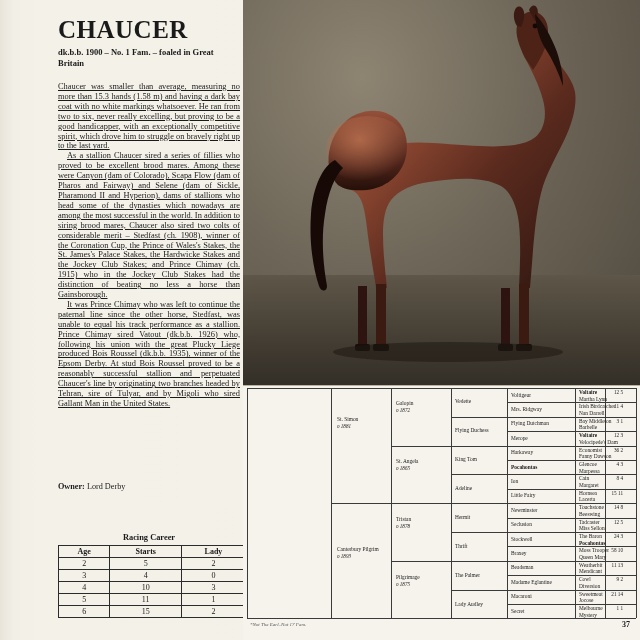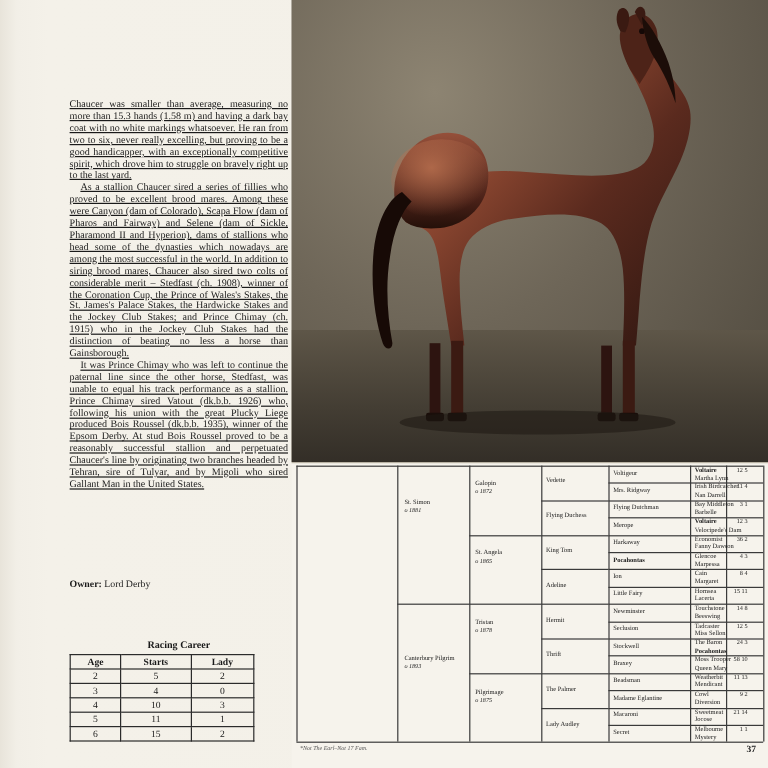--- a/index.html
+++ b/index.html
@@ -54,21 +54,21 @@
   .breeder{
     position:absolute;left:58px;top:482px;width:182px;
     font-size:8.2px;line-height:10.4px;
   }
   .breeder b{font-weight:bold;}
   .career-title{
     position:absolute;left:58px;top:533px;width:182px;
     text-align:center;font-size:8.4px;font-weight:bold;
   }
   table.career{
-    position:absolute;left:58px;top:545px;width:154px;
+    position:absolute;left:58px;top:545px;width:188px;
     border-collapse:collapse;font-size:8px;
   }
   table.career th, table.career td{
     border:1px solid #2b2b2b;
     padding:0.5px 2px;
     text-align:center;
     line-height:10px;
     font-weight:normal;
   }
   table.career th{font-weight:bold;}
@@ -97,20 +97,22 @@
   .pageno{
     position:absolute;right:10px;top:620px;
     font-size:8px;font-weight:bold;
   }
 </style>
 </head>
 <body>
 
 <div class="page">
 
+  <div class="title">CHAUCER</div>
+  <div class="subtitle">dk.b.b. 1900 – No. 1 Fam. – foaled in Great Britain</div>
 
   <div class="bodytext">
     <p class="first">Chaucer was smaller than average, measuring no more than 15.3 hands (1.58 m) and having a dark bay coat with no white markings whatsoever. He ran from two to six, never really excelling, but proving to be a good handicapper, with an exceptionally competitive spirit, which drove him to struggle on bravely right up to the last yard.</p>
     <p>As a stallion Chaucer sired a series of fillies who proved to be excellent brood mares. Among these were Canyon (dam of Colorado), Scapa Flow (dam of Pharos and Fairway) and Selene (dam of Sickle, Pharamond II and Hyperion), dams of stallions who head some of the dynasties which nowadays are among the most successful in the world. In addition to siring brood mares, Chaucer also sired two colts of considerable merit – Stedfast (ch. 1908), winner of the Coronation Cup, the Prince of Wales's Stakes, the St. James's Palace Stakes, the Hardwicke Stakes and the Jockey Club Stakes; and Prince Chimay (ch. 1915) who in the Jockey Club Stakes had the distinction of beating no less a horse than Gainsborough.</p>
     <p>It was Prince Chimay who was left to continue the paternal line since the other horse, Stedfast, was unable to equal his track performance as a stallion. Prince Chimay sired Vatout (dk.b.b. 1926) who, following his union with the great Plucky Liege produced Bois Roussel (dk.b.b. 1935), winner of the Epsom Derby. At stud Bois Roussel proved to be a reasonably successful stallion and perpetuated Chaucer's line by originating two branches headed by Tehran, sire of Tulyar, and by Migoli who sired Gallant Man in the United States.</p>
   </div>
 
   <div class="photo">
     <div class="sky"></div>
     <div class="ground"></div>

